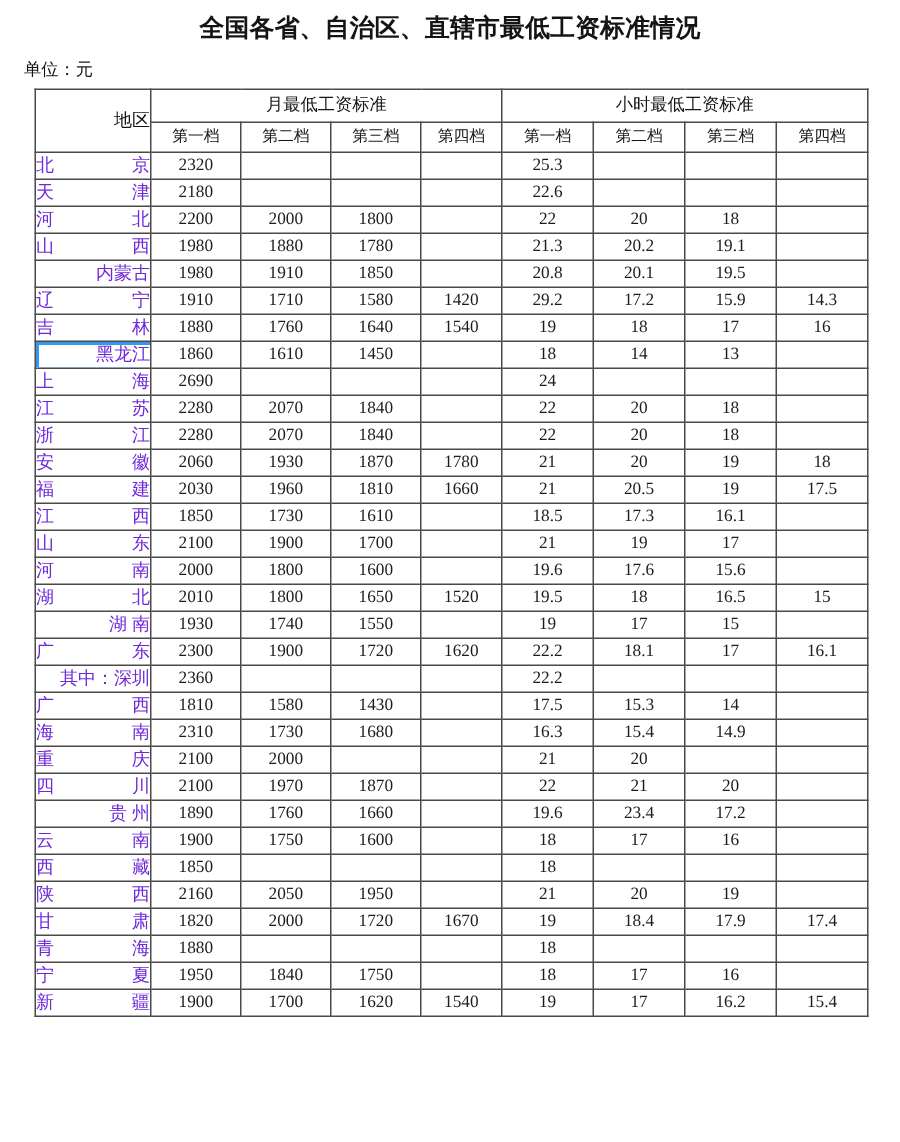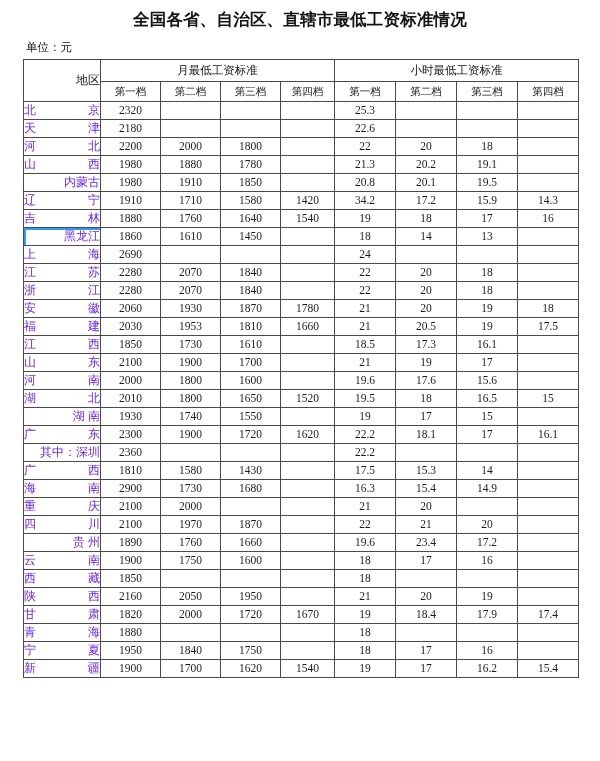--- a/index.html
+++ b/index.html
@@ -38,21 +38,21 @@
     letter-spacing: 0.2px;
     color: #141414;
     line-height: 22px;
     white-space: nowrap;
   }
 
   
   .unit-note {
     position: absolute;
     top: 40px;
-    left: 26px;
+    left: 16px;
     font-family: "Liberation Sans", "DejaVu Sans", sans-serif;
     font-size: 11.5px;
     color: #141414;
     line-height: 15px;
   }
 
   
   .table-wrap {
     position: absolute;
     top: 59px;
@@ -276,21 +276,21 @@
             <td class="num">20.1</td>
             <td class="num">19.5</td>
             <td class="num"></td>
           </tr>
           <tr>
             <td class="region"><span class="r-spread">辽  宁</span></td>
             <td class="num">1910</td>
             <td class="num">1710</td>
             <td class="num">1580</td>
             <td class="num">1420</td>
-            <td class="num sep-left">34.2</td>
+            <td class="num sep-left">29.2</td>
             <td class="num">17.2</td>
             <td class="num">15.9</td>
             <td class="num">14.3</td>
           </tr>
           <tr>
             <td class="region"><span class="r-spread">吉  林</span></td>
             <td class="num">1880</td>
             <td class="num">1760</td>
             <td class="num">1640</td>
             <td class="num">1540</td>
@@ -350,21 +350,21 @@
             <td class="num">1870</td>
             <td class="num">1780</td>
             <td class="num sep-left">21</td>
             <td class="num">20</td>
             <td class="num">19</td>
             <td class="num">18</td>
           </tr>
           <tr>
             <td class="region"><span class="r-spread">福  建</span></td>
             <td class="num">2030</td>
-            <td class="num">1953</td>
+            <td class="num">1960</td>
             <td class="num">1810</td>
             <td class="num">1660</td>
             <td class="num sep-left">21</td>
             <td class="num">20.5</td>
             <td class="num">19</td>
             <td class="num">17.5</td>
           </tr>
           <tr>
             <td class="region"><span class="r-spread">江  西</span></td>
             <td class="num">1850</td>
@@ -448,21 +448,21 @@
             <td class="num">1580</td>
             <td class="num">1430</td>
             <td class="num"></td>
             <td class="num sep-left">17.5</td>
             <td class="num">15.3</td>
             <td class="num">14</td>
             <td class="num"></td>
           </tr>
           <tr>
             <td class="region"><span class="r-spread">海  南</span></td>
-            <td class="num">2900</td>
+            <td class="num">2310</td>
             <td class="num">1730</td>
             <td class="num">1680</td>
             <td class="num"></td>
             <td class="num sep-left">16.3</td>
             <td class="num">15.4</td>
             <td class="num">14.9</td>
             <td class="num"></td>
           </tr>
           <tr>
             <td class="region"><span class="r-spread">重  庆</span></td>

